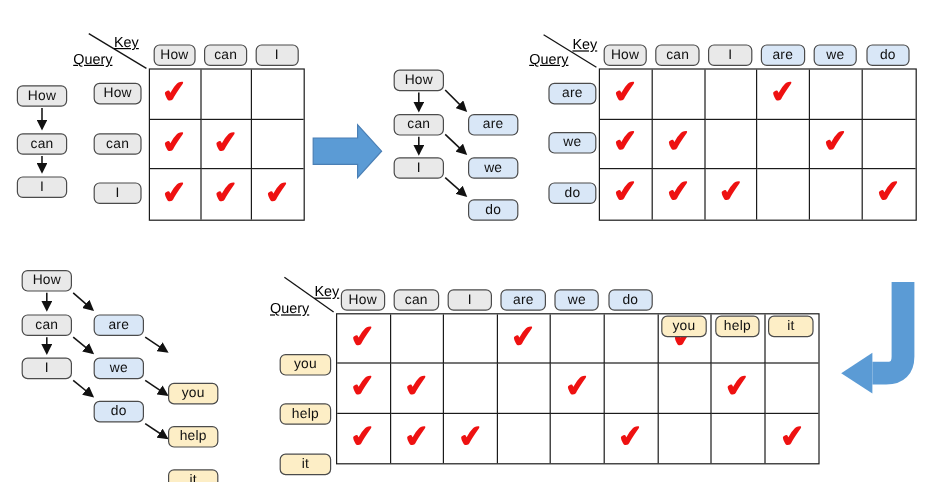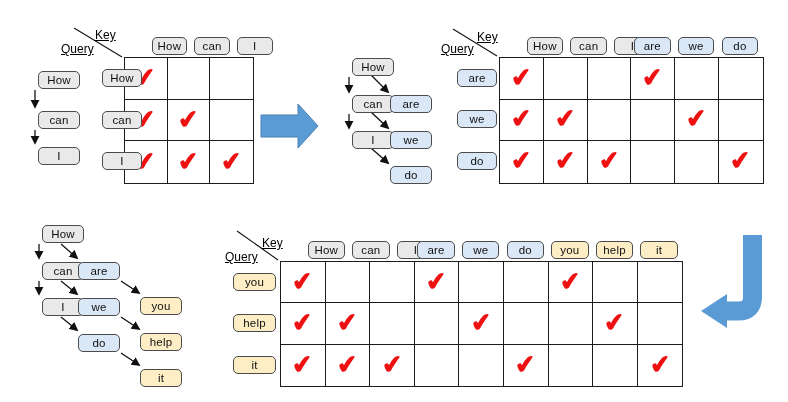--- a/index.html
+++ b/index.html
@@ -8,23 +8,23 @@
     font-family:"Liberation Sans",sans-serif;overflow:hidden;
   }
   #arrow-layer{position:absolute;left:0;top:0;z-index:1;}
   .tok{
     position:absolute;box-sizing:border-box;height:18px;
     border:1.5px solid var(--border,#4b4b4b);border-radius:5px;
     display:flex;align-items:center;justify-content:center;
     font-size:11.5px;color:#101010;z-index:2;background:#eee;
     letter-spacing:0.2px;
   }
-  .tok.g{background:var(--gray,#e9e9e9);margin-left:24px;}
+  .tok.g{background:var(--gray,#e9e9e9);}
   .tok.b{background:var(--blue,#d9e7f7);}
-  .tok.y{background:var(--yellow,#fdeec6);}
+  .tok.y{background:var(--yellow,#fdeec6);margin-top:22px;}
   .grid{
     position:absolute;display:grid;background:#fff;
     border:1.6px solid #1b1b1b;z-index:2;
   }
   .cell{box-sizing:border-box;display:flex;align-items:center;justify-content:center;}
   .cell.br{border-right:1.3px solid #1b1b1b;}
   .cell.bb{border-bottom:1.3px solid #1b1b1b;}
   .check{
     color:var(--check,#ee1111);font-size:25px;font-weight:700;line-height:1;
     transform:rotate(-6deg) translateY(-1px);

